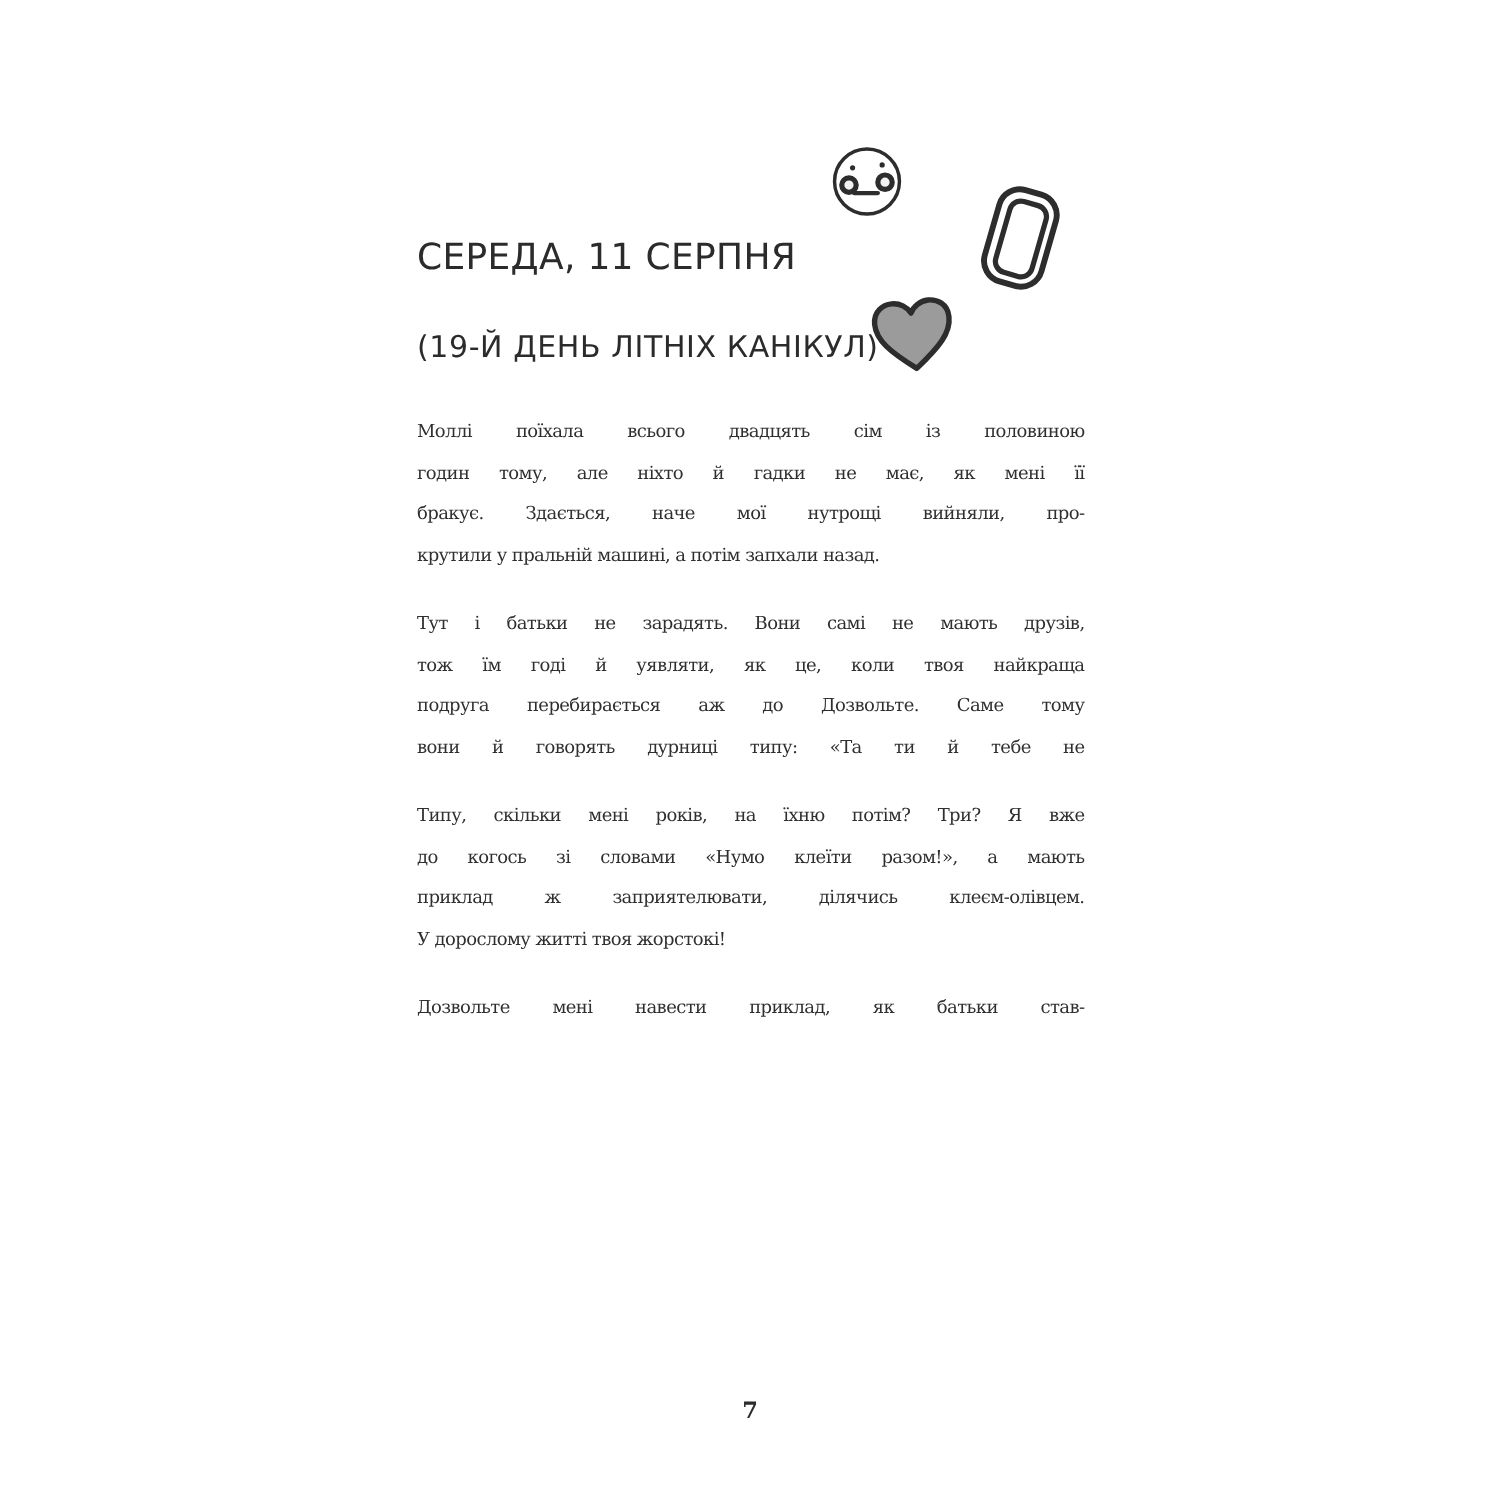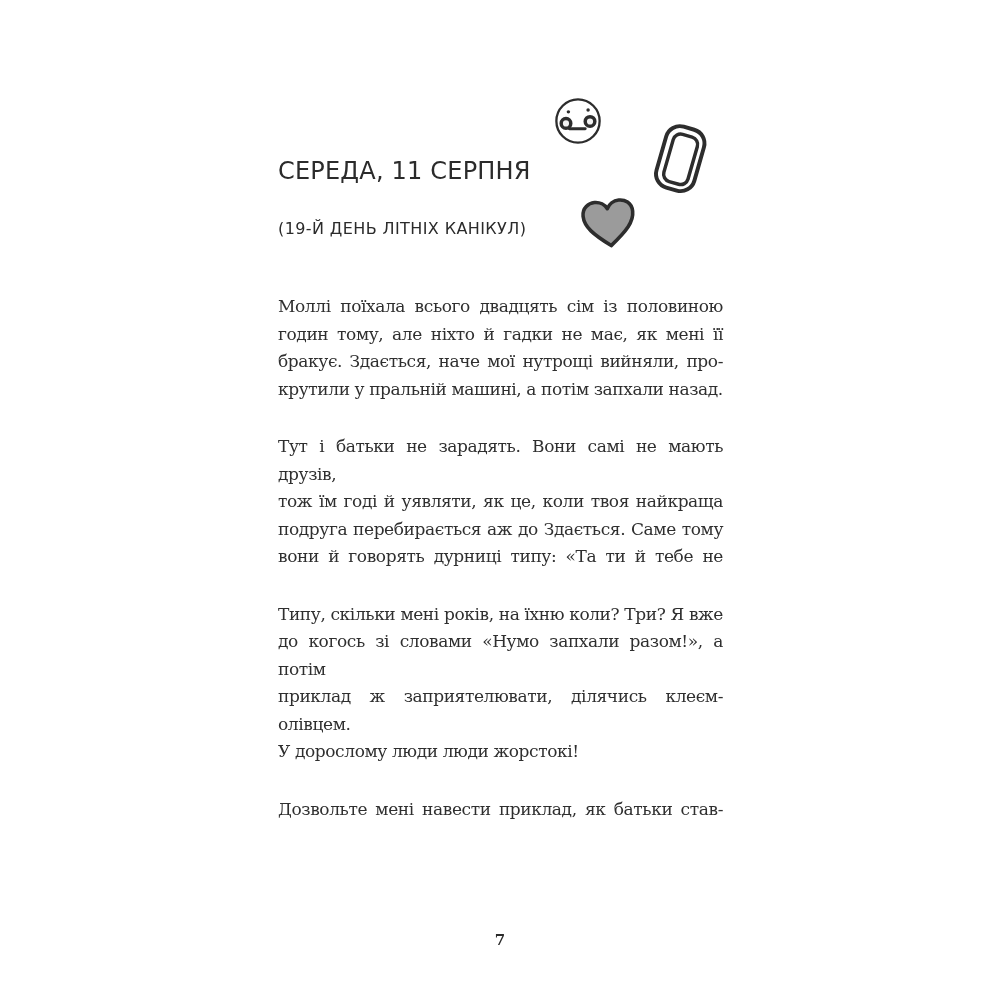--- a/index.html
+++ b/index.html
@@ -20,41 +20,41 @@
     letter-spacing: 0.2px;
     line-height: 26px;
     color: var(--heading-color, #2b2b2b);
     white-space: nowrap;
   }
   .page-subtitle {
     position: absolute;
     left: 278px;
     top: 219px;
     font-family: "DejaVu Sans", "Liberation Sans", sans-serif;
-    font-size: 16px;
+    font-size: 20px;
     font-weight: 500;
     letter-spacing: 0.4px;
     color: var(--heading-color, #2b2b2b);
     white-space: nowrap;
   }
   .doodle { position: absolute; }
   .doodle-face  { left: 553px; top: 95px;  width: 50px; height: 52px; }
   .doodle-phone { left: 650px; top: 124px; width: 62px; height: 72px; transform: rotate(16deg); }
   .doodle-heart { left: 580px; top: 198px; width: 58px; height: 53px; transform: rotate(-6deg); }
   .body-text {
     position: absolute;
     left: 278px;
-    top: 293px;
+    top: 274px;
     width: 445px;
-    font-size: 17px;
+    font-size: 12px;
     letter-spacing: -0.4px;
     line-height: 27.5px;
     color: var(--text-color, #2f2f2f);
   }
-  .para + .para { margin-top: 30px; }
+  .para + .para { margin-top: 18px; }
   .line { text-align: justify; text-align-last: justify; }
   .line.last { text-align: justify; text-align-last: left; }
   .page-footer {
     position: absolute;
     left: 0; top: 930px;
     width: 100%;
     text-align: center;
   }
   .page-number {
     font-family: "DejaVu Serif", serif;
@@ -94,28 +94,28 @@
   <div class="body-text">
       <div class="para">
         <div class="line">Моллі поїхала всього двадцять сім із половиною</div>
         <div class="line">годин тому, але ніхто й гадки не має, як мені її</div>
         <div class="line">бракує. Здається, наче мої нутрощі вийняли, про-</div>
         <div class="line last">крутили у пральній машині, а потім запхали назад.</div>
       </div>
       <div class="para">
         <div class="line">Тут і батьки не зарадять. Вони самі не мають друзів,</div>
         <div class="line">тож їм годі й уявляти, як це, коли твоя найкраща</div>
-        <div class="line">подруга перебирається аж до Здається. Саме тому</div>
+        <div class="line">подруга перебирається аж до Дозвольте. Саме тому</div>
         <div class="line">вони й говорять дурниці типу: «Та ти й тебе не</div>
       </div>
       <div class="para">
-        <div class="line">Типу, скільки мені років, на їхню коли? Три? Я вже</div>
-        <div class="line">до когось зі словами «Нумо запхали разом!», а потім</div>
+        <div class="line">Типу, скільки мені років, на їхню потім? Три? Я вже</div>
+        <div class="line">до когось зі словами «Нумо клеїти разом!», а мають</div>
         <div class="line">приклад ж заприятелювати, ділячись клеєм-олівцем.</div>
-        <div class="line last">У дорослому люди люди жорстокі!</div>
+        <div class="line last">У дорослому житті твоя жорстокі!</div>
       </div>
       <div class="para">
         <div class="line">Дозвольте мені навести приклад, як батьки став-</div>
       </div>
     </div>
 
   <div class="page-footer">
     <span class="page-number">7</span>
   </div>
 

